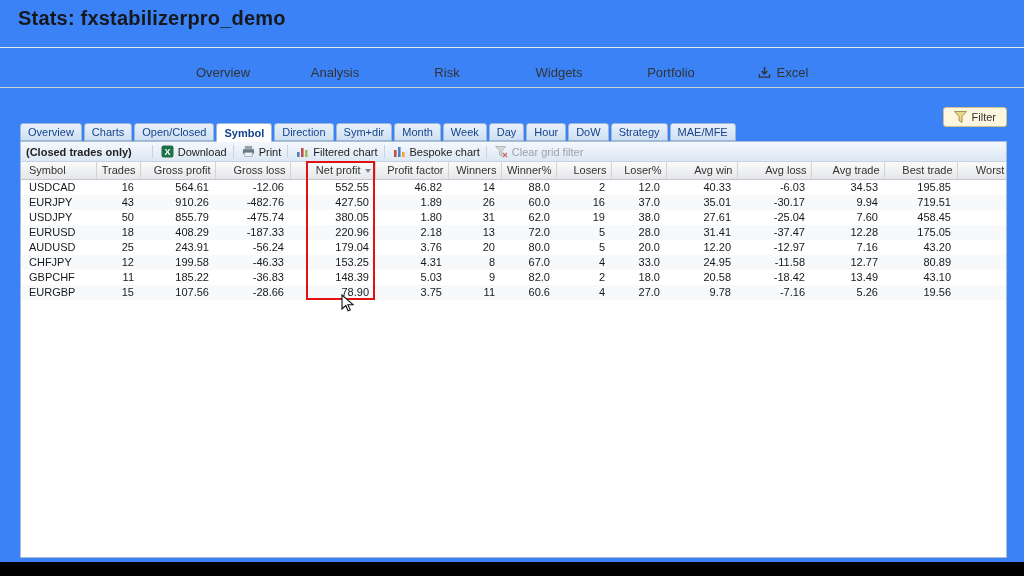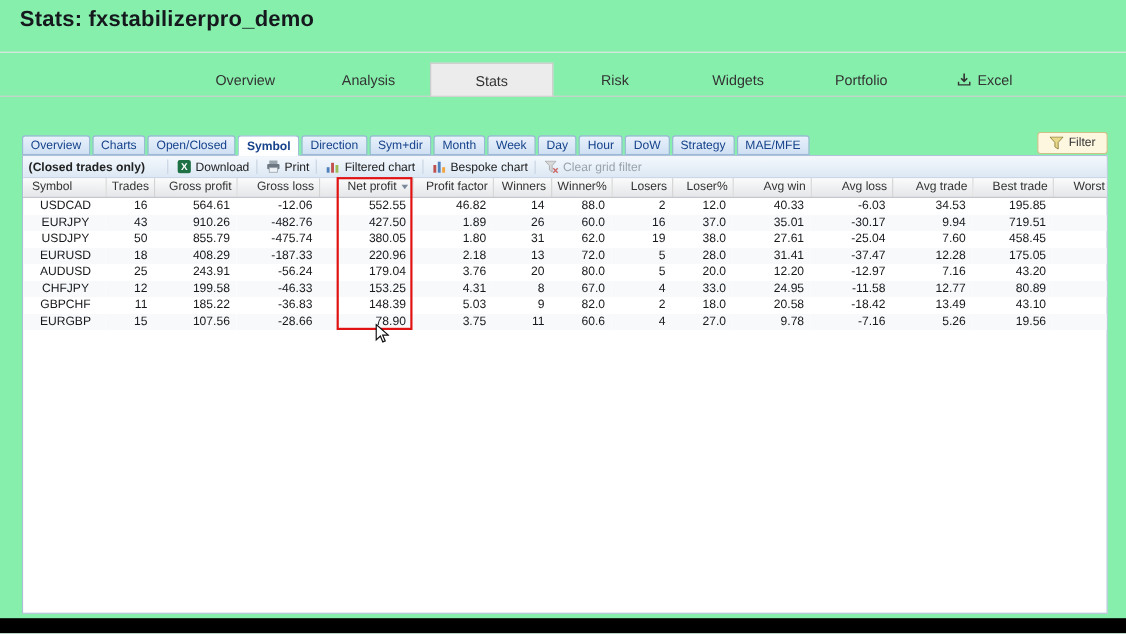--- a/index.html
+++ b/index.html
@@ -1,32 +1,32 @@
 <!DOCTYPE html>
 <html><head>
 <meta charset="utf-8">
 <style>
   *{margin:0;padding:0;box-sizing:border-box;}
   html,body{width:1024px;height:576px;overflow:hidden;background:#fff;
     font-family:"Liberation Sans",sans-serif;cursor:default;}
-  .screen{position:relative;width:1024px;height:576px;background:#86efac;overflow:hidden;}
+  .screen{position:relative;width:1024px;height:576px;background:#3b82f6;overflow:hidden;}
 
   .page-title{position:absolute;left:18px;top:7px;font-size:20px;font-weight:bold;color:#15181d;letter-spacing:.2px;}
   .rule-top{position:absolute;left:0;top:47px;width:1024px;height:1px;background:#e6e6e6;}
   .rule-nav{position:absolute;left:0;top:87px;width:1024px;height:1px;background:#cfcfcf;}
 
   .account{position:absolute;left:20px;top:57px;height:31px;display:flex;align-items:center;gap:5px;
     font-size:12px;font-weight:bold;color:#222;}
   .nav-items{position:absolute;left:167px;top:48px;width:784px;height:40px;display:flex;align-items:flex-end;}
   .nav-item{width:112px;height:31px;display:flex;align-items:center;justify-content:center;gap:6px;
     font-size:13px;color:#333;}
   .nav-item.active{background:#ececec;border:1px solid #c9c9c9;border-bottom:none;}
   .ico{display:inline-flex;align-items:center;}
 
-  .filter-btn{position:absolute;right:17px;top:120px;height:20px;padding:0 10px;display:flex;align-items:center;gap:5px;
+  .filter-btn{position:absolute;right:17px;top:107px;height:20px;padding:0 10px;display:flex;align-items:center;gap:5px;
     font-size:11px;color:#333;background:#fdf7e0;border:1px solid #cfc088;border-radius:3px;font-family:inherit;}
 
   .subtabs{position:absolute;left:20px;top:123px;height:19px;display:flex;gap:2px;align-items:flex-start;z-index:3;}
   .subtab{height:18px;padding:0 7px;display:flex;align-items:center;font-size:11px;color:#15428b;
     background:linear-gradient(#e9f1fc,#cfe0f3);border:1px solid #9cb8d8;border-radius:3px 3px 0 0;white-space:nowrap;}
   .subtab.active{height:19px;background:#fff;font-weight:bold;border-bottom:1px solid #fff;}
 
   .panel{position:absolute;left:20px;top:141px;width:987px;height:417px;border:1px solid #a9bed5;background:#fff;
     overflow:hidden;z-index:1;}
   .toolbar{position:absolute;left:0;top:0;width:100%;height:20px;background:linear-gradient(#f4f8fd,#dce8f4);
@@ -35,21 +35,21 @@
   .tb-btns{display:flex;align-items:center;gap:6px;}
   .tb-btn{display:flex;align-items:center;gap:4px;color:#222;border-left:1px solid #c6d3e2;padding-left:8px;white-space:nowrap;}
   .tb-btn.disabled{color:#9aa2ab;}
 
   #grid-table{position:absolute;left:0;top:20px;width:1016px;table-layout:fixed;border-collapse:collapse;font-size:11px;}
   #grid-table th{height:17px;line-height:17px;font-weight:normal;color:#333;text-align:right;
     background:linear-gradient(#fbfbfb,#e4e6e9);border-right:1px solid #d3d3d3;border-bottom:1px solid #c3c6ca;
     padding:0 4px;white-space:nowrap;overflow:hidden;}
   #grid-table th.left{text-align:left;padding-left:8px;}
   #grid-table td{height:15px;line-height:15px;text-align:right;padding:0 6px;color:#17191c;white-space:nowrap;overflow:hidden;}
-  #grid-table td.left{text-align:center;padding-left:8px;}
+  #grid-table td.left{text-align:left;padding-left:8px;}
   #grid-table tbody tr:nth-child(even){background:#f7f9fb;}
   .sort-arrow{display:inline-block;width:0;height:0;border-left:3px solid transparent;border-right:3px solid transparent;
     border-top:4px solid #78889a;margin-left:4px;vertical-align:middle;}
 
   .red-box{position:absolute;left:306px;top:161px;width:69px;height:139px;border:2px solid #e01212;z-index:5;}
   .cursor{position:absolute;left:341px;top:294px;z-index:10;}
   .bottom-bar{position:absolute;left:0;top:562px;width:1024px;height:14px;background:#000;}
 </style>
 </head>
 <body>
@@ -58,23 +58,20 @@
 
   <div class="page-title">Stats: fxstabilizerpro_demo</div>
   <div class="rule-top"></div>
 
   <div class="nav-items" id="nav-items">
       <div class="nav-item">
         <span>Overview</span>
       </div>
       <div class="nav-item">
         <span>Analysis</span>
-      </div>
-      <div class="nav-item active">
-        <span>Stats</span>
       </div>
       <div class="nav-item">
         <span>Risk</span>
       </div>
       <div class="nav-item">
         <span>Widgets</span>
       </div>
       <div class="nav-item">
         <span>Portfolio</span>
       </div>

